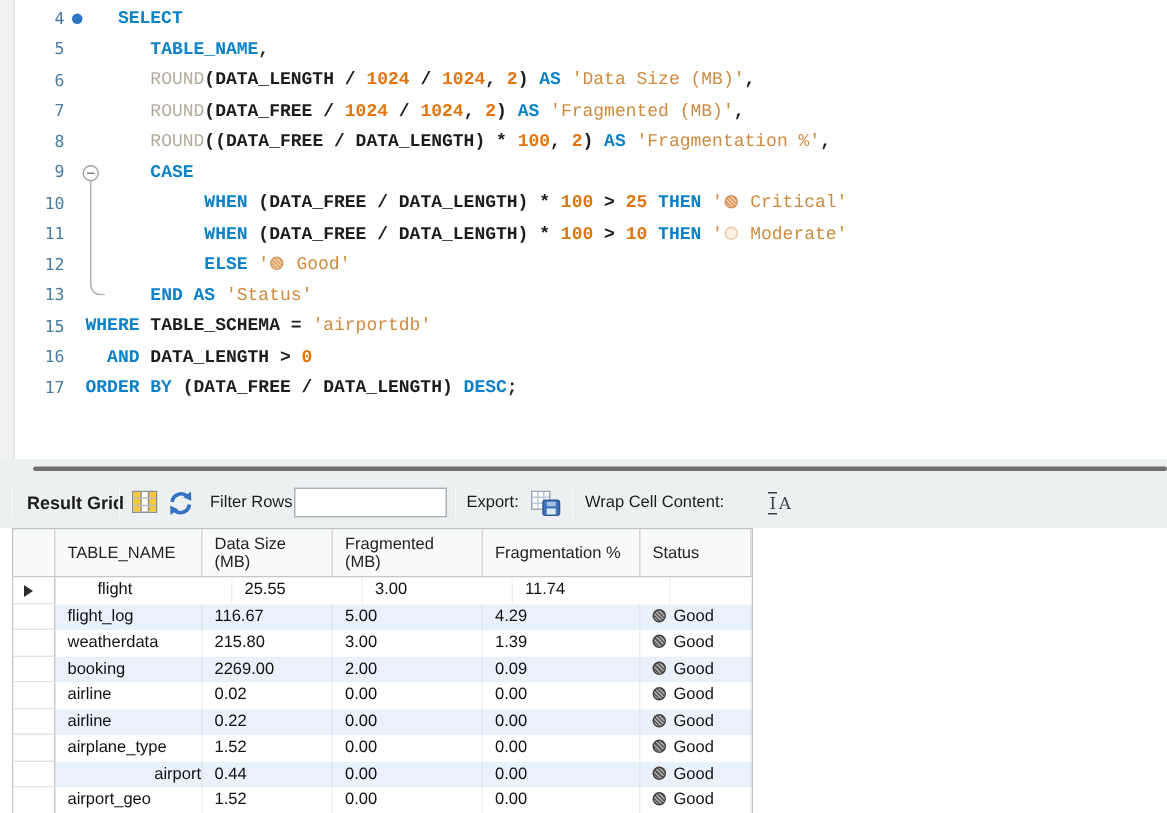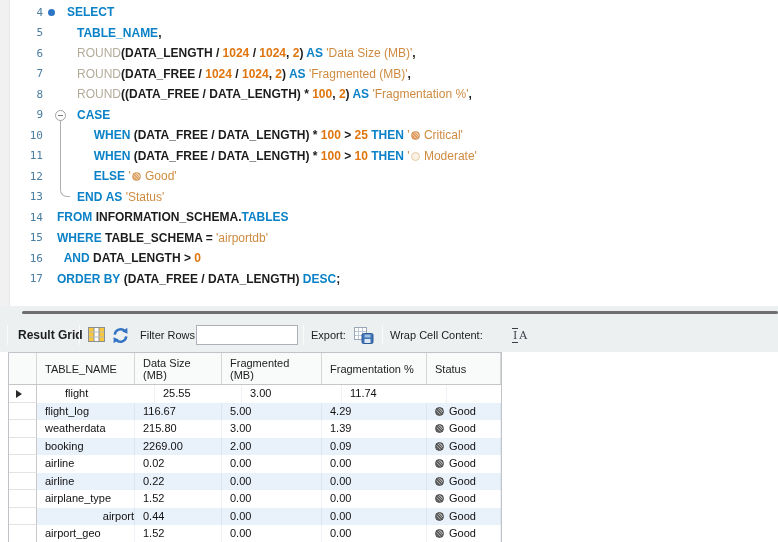--- a/index.html
+++ b/index.html
@@ -11,21 +11,21 @@
   body{font-family:"Liberation Sans",sans-serif;background:#fff}
   .screen{position:relative;width:778px;height:542px;background:#fff;overflow:hidden}
 
   
   .editor{position:absolute;left:0;top:0;width:778px;height:306px;background:#fff}
   .gutter-strip{position:absolute;left:0;top:0;width:10px;height:100%;background:#f1f1f1;border-right:1px solid #e6e6e6}
   .code-lines{position:absolute;left:0;top:2px;width:100%}
   .line{display:flex;height:20.5px;align-items:center}
   .ln{flex:none;width:43px;text-align:right;font-family:"DejaVu Sans Mono",monospace;font-size:11px;color:var(--line-number)}
   .mk{flex:none;width:14px;height:100%;position:relative}
-  .codetext{flex:none;white-space:pre;font-family:Liberation Sans, sans-serif;font-size:12px;color:#1c1c1c}
+  .codetext{flex:none;white-space:pre;font-family:Liberation Mono, monospace;font-size:12px;color:#1c1c1c}
   .tk-kw{color:var(--keyword);font-weight:bold}
   .tk-id{color:var(--identifier);font-weight:bold}
   .tk-fn{color:var(--function)}
   .tk-num{color:var(--number);font-weight:bold}
   .tk-str{color:var(--string)}
   .tk-op{color:#1c1c1c;font-weight:bold}
   .tk-pl{color:#1c1c1c}
   .stmt-dot{position:absolute;left:5px;top:7px;width:7px;height:7px;border-radius:50%;background:var(--statement-dot)}
   .fold-circle{position:absolute;left:12px;top:5px;width:11px;height:11px;border:1px solid #a2a2a2;border-radius:50%;background:#fff}
   .fold-minus{position:absolute;left:2px;top:4px;width:5px;height:1px;background:#7a7a7a}
@@ -123,25 +123,20 @@
           <span class="ln">12</span>
           <span class="mk"></span>
           <span class="codetext"><span>           </span><span class="tk-kw">ELSE</span><span class="tk-pl"> </span><span class="tk-str">'</span><span class="ccode c-good"></span><span class="tk-str"> Good'</span></span>
         </div>
         <div class="line">
           <span class="ln">13</span>
           <span class="mk"></span>
           <span class="codetext"><span>      </span><span class="tk-kw">END</span><span class="tk-pl"> </span><span class="tk-kw">AS</span><span class="tk-pl"> </span><span class="tk-str">'Status'</span></span>
         </div>
         <div class="line">
-          <span class="ln">14</span>
-          <span class="mk"></span>
-          <span class="codetext"><span class="tk-kw">FROM</span><span class="tk-pl"> </span><span class="tk-id">INFORMATION_SCHEMA</span><span class="tk-op">.</span><span class="tk-kw">TABLES</span></span>
-        </div>
-        <div class="line">
           <span class="ln">15</span>
           <span class="mk"></span>
           <span class="codetext"><span class="tk-kw">WHERE</span><span class="tk-pl"> </span><span class="tk-id">TABLE_SCHEMA</span><span class="tk-op"> = </span><span class="tk-str">'airportdb'</span></span>
         </div>
         <div class="line">
           <span class="ln">16</span>
           <span class="mk"></span>
           <span class="codetext"><span>  </span><span class="tk-kw">AND</span><span class="tk-pl"> </span><span class="tk-id">DATA_LENGTH</span><span class="tk-op"> &gt; </span><span class="tk-num">0</span></span>
         </div>
         <div class="line">

